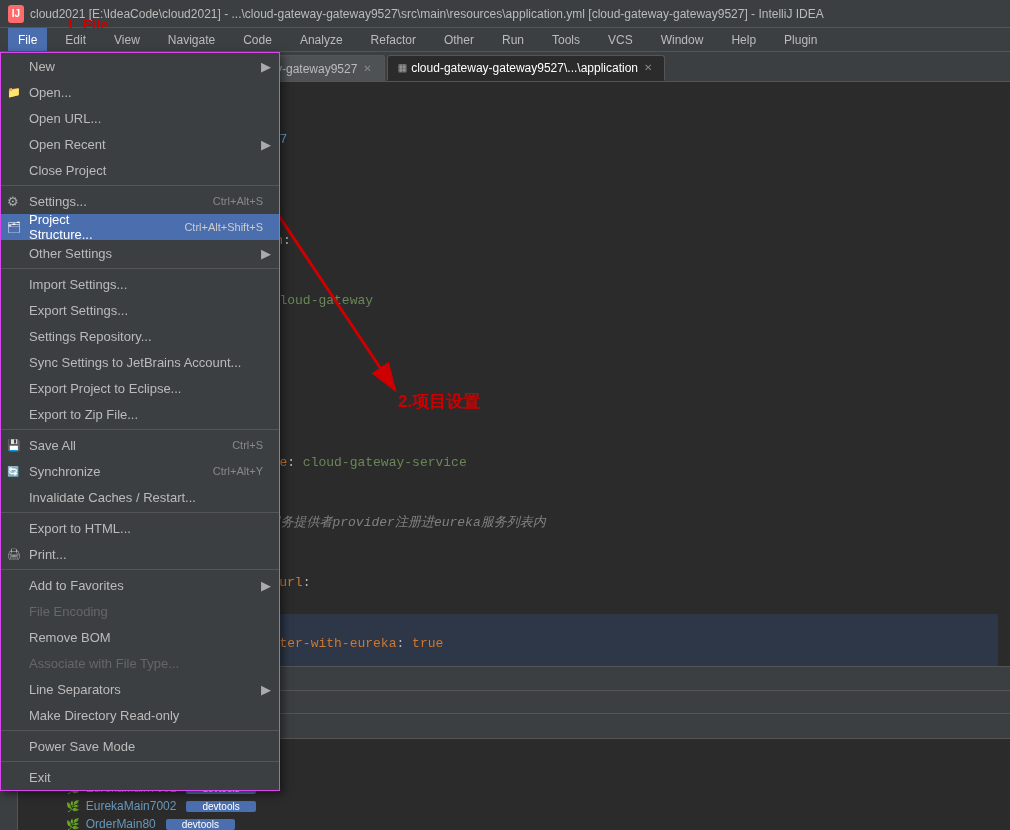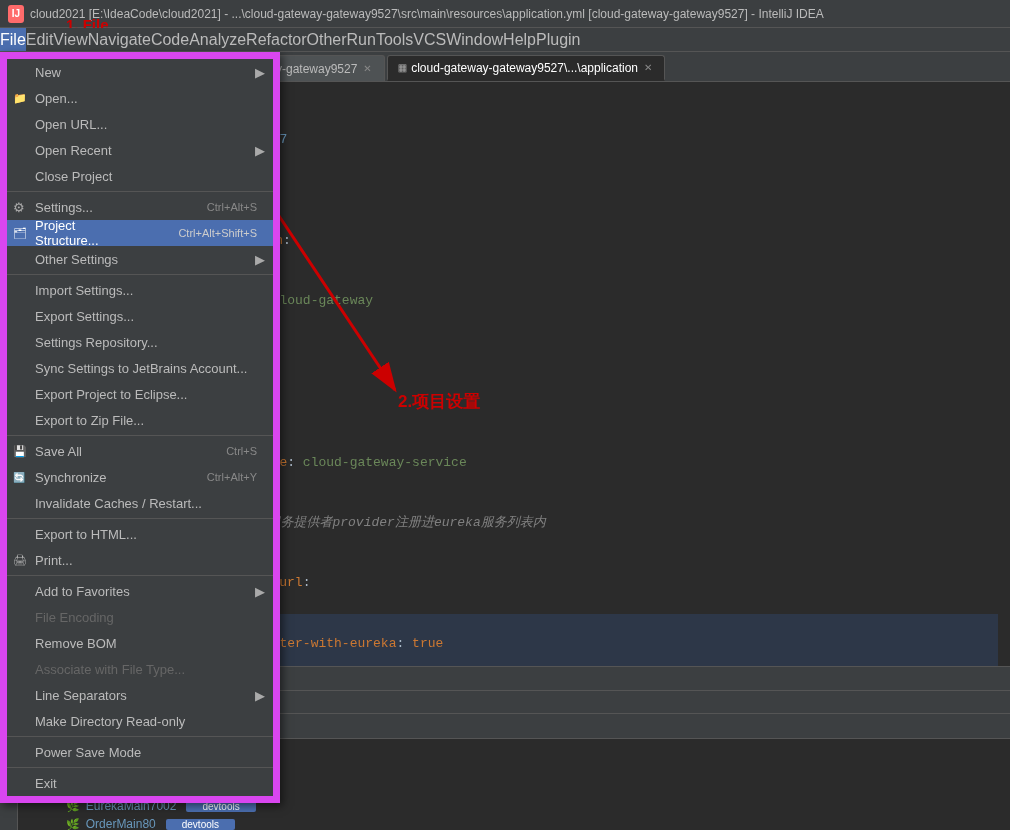--- a/index.html
+++ b/index.html
@@ -39,43 +39,44 @@
     #menu-bar {
       background: #3c3f41;
       display: flex;
       align-items: center;
       height: 24px;
       border-bottom: 1px solid #555;
       position: relative;
       z-index: 100;
     }
     .menu-item {
-      padding: 2px 0;
+      padding: 2px 10px;
       cursor: pointer;
       height: 100%;
       display: flex;
       align-items: center;
-      font-size: 16px;
+      font-size: 12px;
       color: #bbbbbb;
+      margin-left: 8px;
     }
     .menu-item:hover, .menu-item.active {
       background: #4b6eaf;
       color: #fff;
     }
     .menu-item.active {
       background: #4b6eaf;
     }
 
     
     #file-dropdown {
       position: absolute;
       top: 24px;
       left: 0;
       background: #3c3f41;
-      border: 7px solid #d946ef;
+      border: 1px solid #d946ef;
       width: 280px;
       z-index: 200;
       box-shadow: 3px 3px 8px rgba(0,0,0,0.5);
     }
     .dropdown-item {
       padding: 4px 16px 4px 28px;
       cursor: pointer;
       display: flex;
       align-items: center;
       justify-content: space-between;

